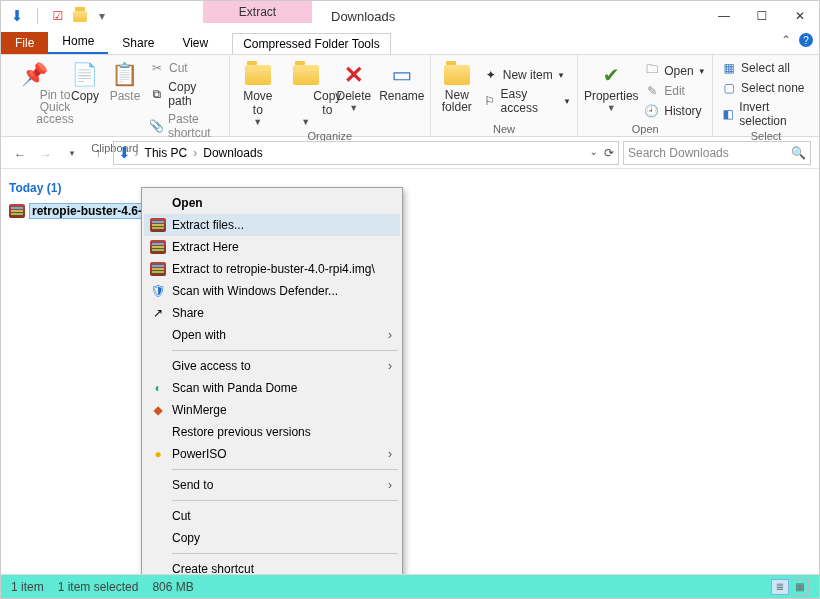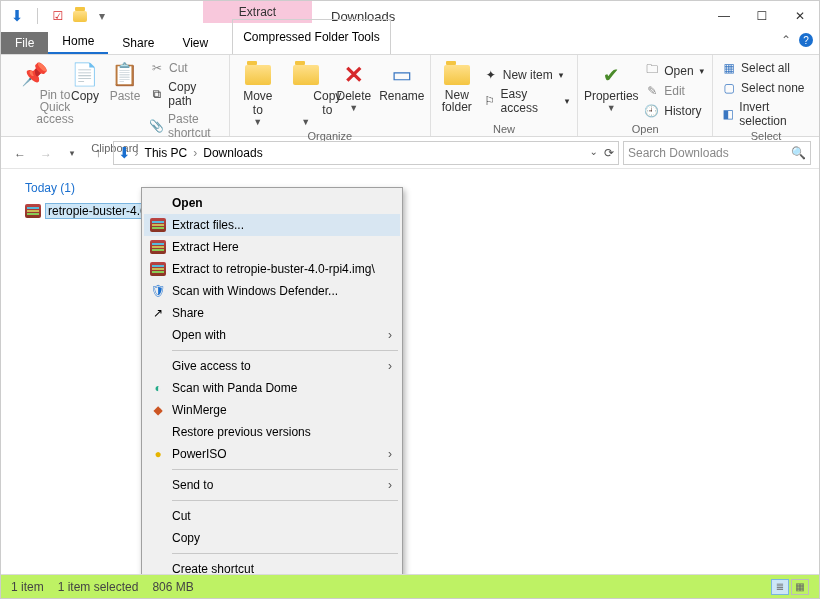--- a/index.html
+++ b/index.html
@@ -13,23 +13,23 @@
 .titlebar .spacer { flex: 1; }
 .titlebar .extract-tab-wrap { position: absolute; left: 194px; top: 0; width: 125px; text-align: center; }
 .titlebar .extract-tab { background: #f8c8dc; display: inline-block; padding: 4px 36px; color: #333; font-size: 12px; }
 .titlebar .tool-title { position: absolute; left: 330px; top: 8px; color: #333; font-size: 13px; }
 .window-controls { display: flex; }
 .window-controls div { width: 38px; height: 30px; display: flex; align-items: center; justify-content: center; color: #333; }
 
 
 .tabs { height: 24px; display: flex; align-items: flex-end; border-bottom: 1px solid #dadada; position: relative; }
 .tab { padding: 4px 14px; cursor: pointer; }
-.tab.file { background: #737373; color: #fff; }
+.tab.file { background: #c2410c; color: #fff; }
 .tab.active { border-bottom: 2px solid #1a6fcf; }
-.tab.ctx { border: 1px solid #d0d0d0; border-bottom: none; padding: 10px 10px; }
+.tab.ctx { border: 1px solid #d0d0d0; border-bottom: none; padding: 3px 10px; }
 .help-row { position: absolute; right: 6px; top: 2px; display: flex; gap: 8px; align-items: center; }
 .help-row .caret { color: #666; }
 .help-row .help { background: #1a6fcf; color: #fff; border-radius: 50%; width: 14px; height: 14px; font-size: 10px; display: flex; align-items: center; justify-content: center; }
 
 
 .ribbon { height: 82px; background: #fafafa; border-bottom: 1px solid #dadada; display: flex; }
 .group { border-right: 1px solid #e0e0e0; display: flex; flex-direction: column; justify-content: space-between; padding: 4px 6px 1px; }
 .group-label { text-align: center; color: #666; font-size: 11px; padding-top: 1px; }
 .group-body { display: flex; gap: 4px; flex: 1; }
 .big-btn { display: flex; flex-direction: column; align-items: center; justify-content: flex-start; padding: 2px 4px; color: #888; width: 44px; }
@@ -50,38 +50,38 @@
 .navrow { height: 32px; display: flex; align-items: center; padding: 0 8px; gap: 4px; border-bottom: 1px solid #e5e5e5; }
 .nav-btn { width: 22px; height: 22px; display:flex; align-items:center; justify-content:center; color:#555; }
 .nav-btn.disabled { color: #bbb; }
 .addrbar { flex: 1; border: 1px solid #ccc; height: 24px; display:flex; align-items:center; padding: 0 4px; gap: 4px; }
 .addrbar .crumb { padding: 0 2px; }
 .addrbar .sep { color: #888; }
 .addrbar .tail { margin-left: auto; display:flex; gap:6px; color:#555; }
 .searchbox { width: 188px; border: 1px solid #ccc; height: 24px; display:flex; align-items:center; padding: 0 4px; color:#888; justify-content: space-between; }
 
 
-.content { position: relative; height: 405px; padding: 8px 24px; }
+.content { position: relative; height: 405px; padding: 8px 8px; font-weight: bold; }
 .section-header { color: #1a6fcf; padding: 4px 0 6px; }
 .file-row { display: flex; align-items: center; gap: 4px; height: 20px; }
 .file-row.selected .file-name { background: #cde6f7; border: 1px solid #7ab5e0; padding: 0 2px; }
 .rar-icon { width:16px; height:14px; background: linear-gradient(#b44,#832); border-radius:2px; position:relative; }
 .rar-icon::after{content:""; position:absolute; top:3px; left:2px; right:2px; height:2px; background:#5bd; box-shadow:0 3px 0 #cb5, 0 6px 0 #8c5;}
 
 
 .context-menu { position: absolute; left: 140px; top: 186px; width: 262px; background: #f0f0f0; border: 1px solid #a0a0a0; box-shadow: 2px 3px 6px rgba(0,0,0,.3); padding: 4px 2px; }
 .cm-item { display: flex; align-items: center; height: 22px; padding: 0 22px 0 28px; position: relative; }
 .cm-item.bold { font-weight: bold; }
 .cm-item:hover, .cm-item.hover { background: #d8e6f2; }
 .cm-item .cm-icon { position:absolute; left:6px; width:16px; height:16px; display:flex; align-items:center; justify-content:center; }
 .cm-item .sub { position: absolute; right: 8px; color: #555; }
 .cm-sep { height: 1px; background: #c8c8c8; margin: 4px 2px 4px 28px; }
 
 
-.statusbar { position: absolute; bottom: 0; left:0; right:0; height: 24px; border-top: 1px solid #dadada; display:flex; align-items:center; padding: 0 10px; gap: 14px; color:#444; font-size: 11px; background:#bef264; }
+.statusbar { position: absolute; bottom: 0; left:0; right:0; height: 24px; border-top: 1px solid #dadada; display:flex; align-items:center; padding: 0 10px; gap: 14px; color:#444; font-size: 11px; background:#5eead4; }
 .statusbar .viewbtns { margin-left:auto; display:flex; gap:2px; }
 .viewbtns span { width:18px; height:16px; border:1px solid #bbb; display:inline-flex; align-items:center; justify-content:center; font-size:10px; color:#666; }
 .viewbtns span.active { background:#cde6f7; border-color:#7ab5e0; }
 
 .arrow-down-blue { color:#1a6fcf; font-size:15px; }
 </style>
 </head>
 <body>
 
 <div class="titlebar">

